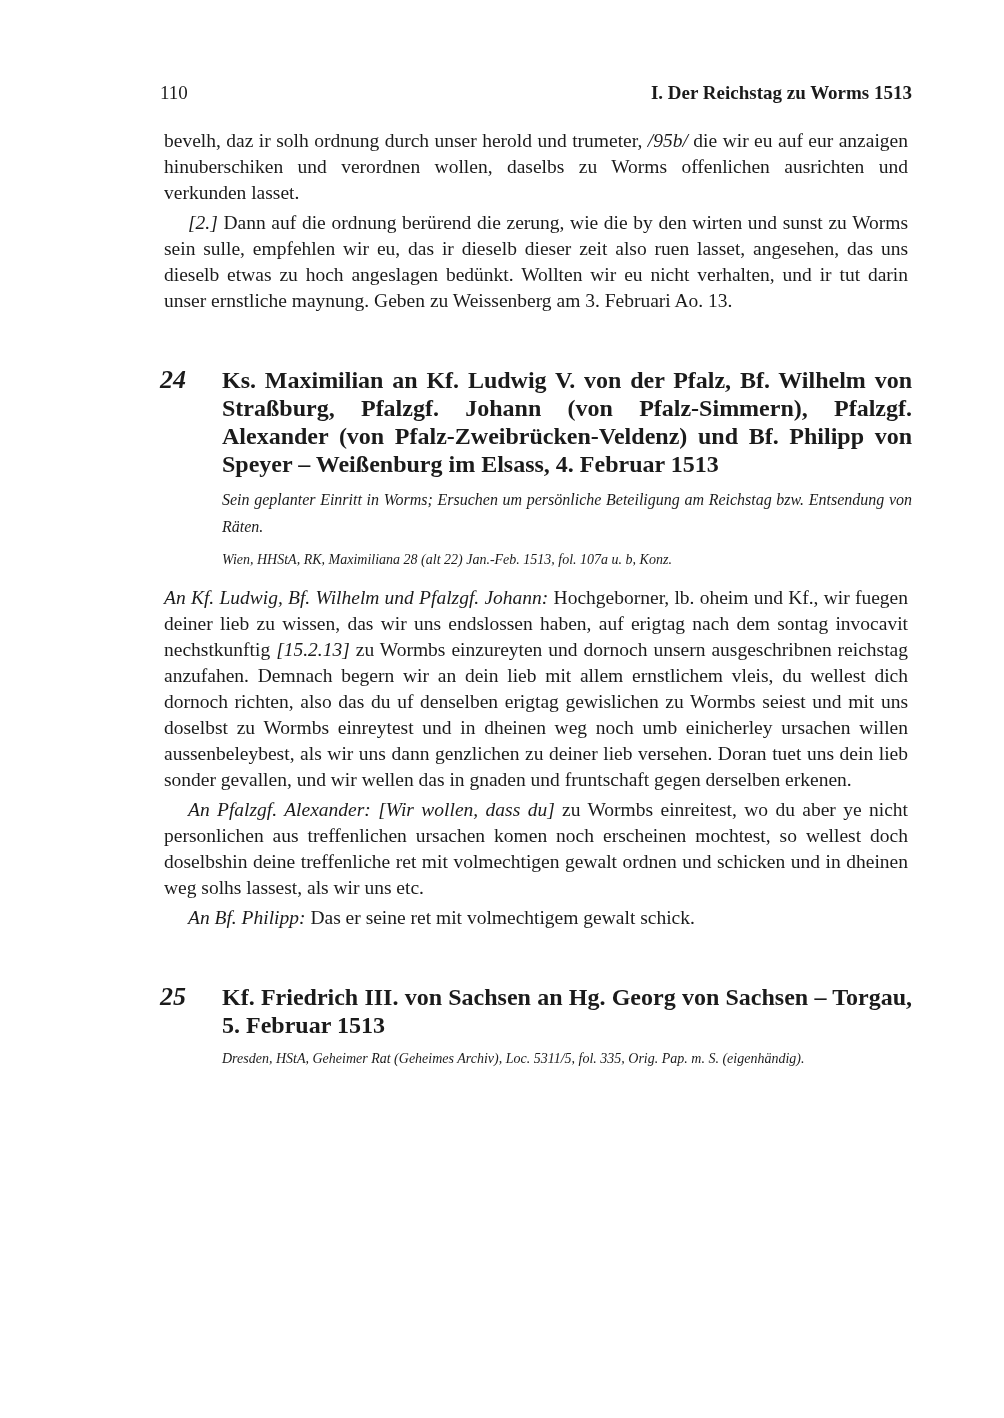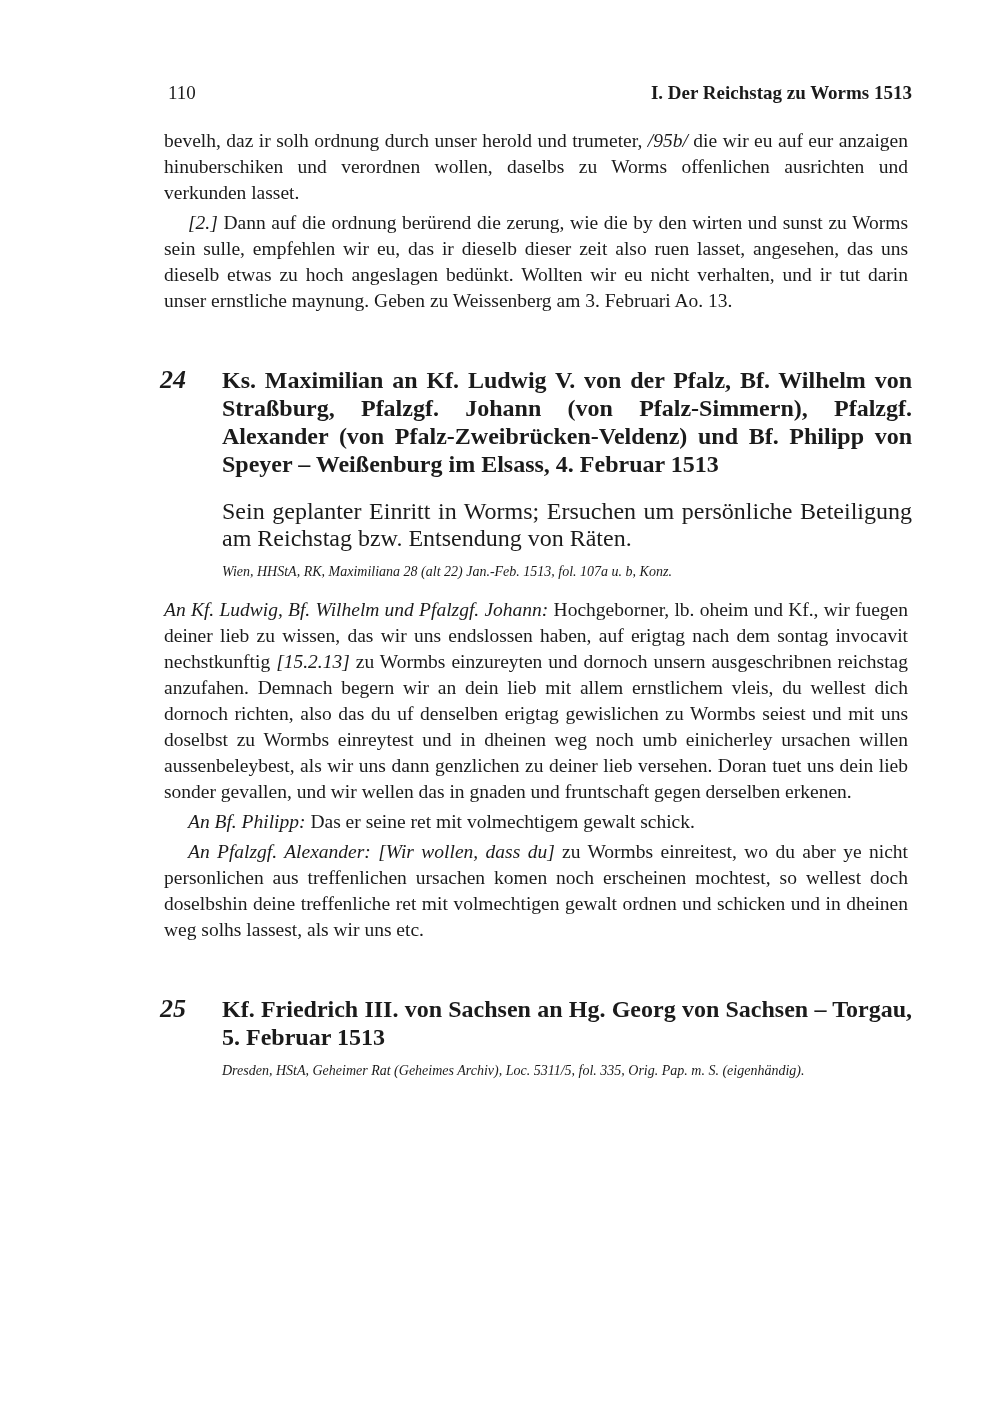--- a/index.html
+++ b/index.html
@@ -25,21 +25,21 @@
     width: 752px;
   }
   .pagehead {
     position: relative;
     height: 26px;
     font-size: 19px;
     line-height: 26px;
   }
   .pagenum {
     position: absolute;
-    left: 8px;
+    left: 0;
     top: 0;
   }
   .runhead {
     display: block;
     text-align: right;
     font-weight: bold;
   }
   p { margin: 4px; }
   .body-text {
     font-size: 19.5px;
@@ -61,22 +61,23 @@
   }
   .entry-title {
     flex: 1;
     margin: 0;
     font-weight: bold;
     font-size: 24px;
     line-height: 28px;
     text-align: justify;
   }
   .entry-summary {
-    margin: 20px 0 0 62px;
-    font-size: 24px;
+    margin: 8px 0 0 62px;
+    font-style: italic;
+    font-size: 16px;
     line-height: 27px;
     text-align: justify;
   }
   .entry-source {
     margin: 7px 10px 0 62px;
     font-style: italic;
     font-size: 14px;
     line-height: 25px;
     text-align: justify;
   }
@@ -100,22 +101,22 @@
 
     <section class="entry">
       <div class="entry-head">
         <span class="entry-num">24</span>
         <h2 class="entry-title">Ks. Maximilian an Kf. Ludwig V. von der Pfalz, Bf. Wilhelm von Straßburg, Pfalzgf. Johann (von Pfalz-Simmern), Pfalzgf. Alexander (von Pfalz-Zweibrücken-Veldenz) und Bf. Philipp von Speyer – Weißenburg im Elsass, 4. Februar 1513</h2>
       </div>
       <p class="entry-summary">Sein geplanter Einritt in Worms; Ersuchen um persönliche Beteiligung am Reichstag bzw. Entsendung von Räten.</p>
       <p class="entry-source">Wien, HHStA, RK, Maximiliana 28 (alt 22) Jan.-Feb. 1513, fol. 107a u. b, Konz.</p>
       <div class="entry-body">
         <p class="body-text"><span class="it">An Kf. Ludwig, Bf. Wilhelm und Pfalzgf. Johann:</span><span> Hochgeborner, lb. oheim und Kf., wir fuegen deiner lieb zu wissen, das wir uns endslossen haben, auf erigtag nach dem sontag invocavit nechstkunftig </span><span class="it">[15.2.13]</span><span> zu Wormbs einzureyten und dornoch unsern ausgeschribnen reichstag anzufahen. Demnach begern wir an dein lieb mit allem ernstlichem vleis, du wellest dich dornoch richten, also das du uf denselben erigtag gewislichen zu Wormbs seiest und mit uns doselbst zu Wormbs einreytest und in dheinen weg noch umb einicherley ursachen willen aussenbeleybest, als wir uns dann genzlichen zu deiner lieb versehen. Doran tuet uns dein lieb sonder gevallen, und wir wellen das in gnaden und fruntschaft gegen derselben erkenen.</span></p>
+        <p class="body-text indent"><span class="it">An Pfalzgf. Alexander: [Wir wollen, dass du]</span><span> zu Wormbs einreitest, wo du aber ye nicht personlichen aus treffenlichen ursachen komen noch erscheinen mochtest, so wellest doch doselbshin deine treffenliche ret mit volmechtigen gewalt ordnen und schicken und in dheinen weg solhs lassest, als wir uns etc.</span></p>
         <p class="body-text indent"><span class="it">An Bf. Philipp:</span><span> Das er seine ret mit volmechtigem gewalt schick.</span></p>
-        <p class="body-text indent"><span class="it">An Pfalzgf. Alexander: [Wir wollen, dass du]</span><span> zu Wormbs einreitest, wo du aber ye nicht personlichen aus treffenlichen ursachen komen noch erscheinen mochtest, so wellest doch doselbshin deine treffenliche ret mit volmechtigen gewalt ordnen und schicken und in dheinen weg solhs lassest, als wir uns etc.</span></p>
       </div>
     </section>
 
     <section class="entry">
       <div class="entry-head">
         <span class="entry-num">25</span>
         <h2 class="entry-title">Kf. Friedrich III. von Sachsen an Hg. Georg von Sachsen – Torgau, 5. Februar 1513</h2>
       </div>
       <p class="entry-source">Dresden, HStA, Geheimer Rat (Geheimes Archiv), Loc. 5311/5, fol. 335, Orig. Pap. m. S. (eigenhändig).</p>
     </section>

